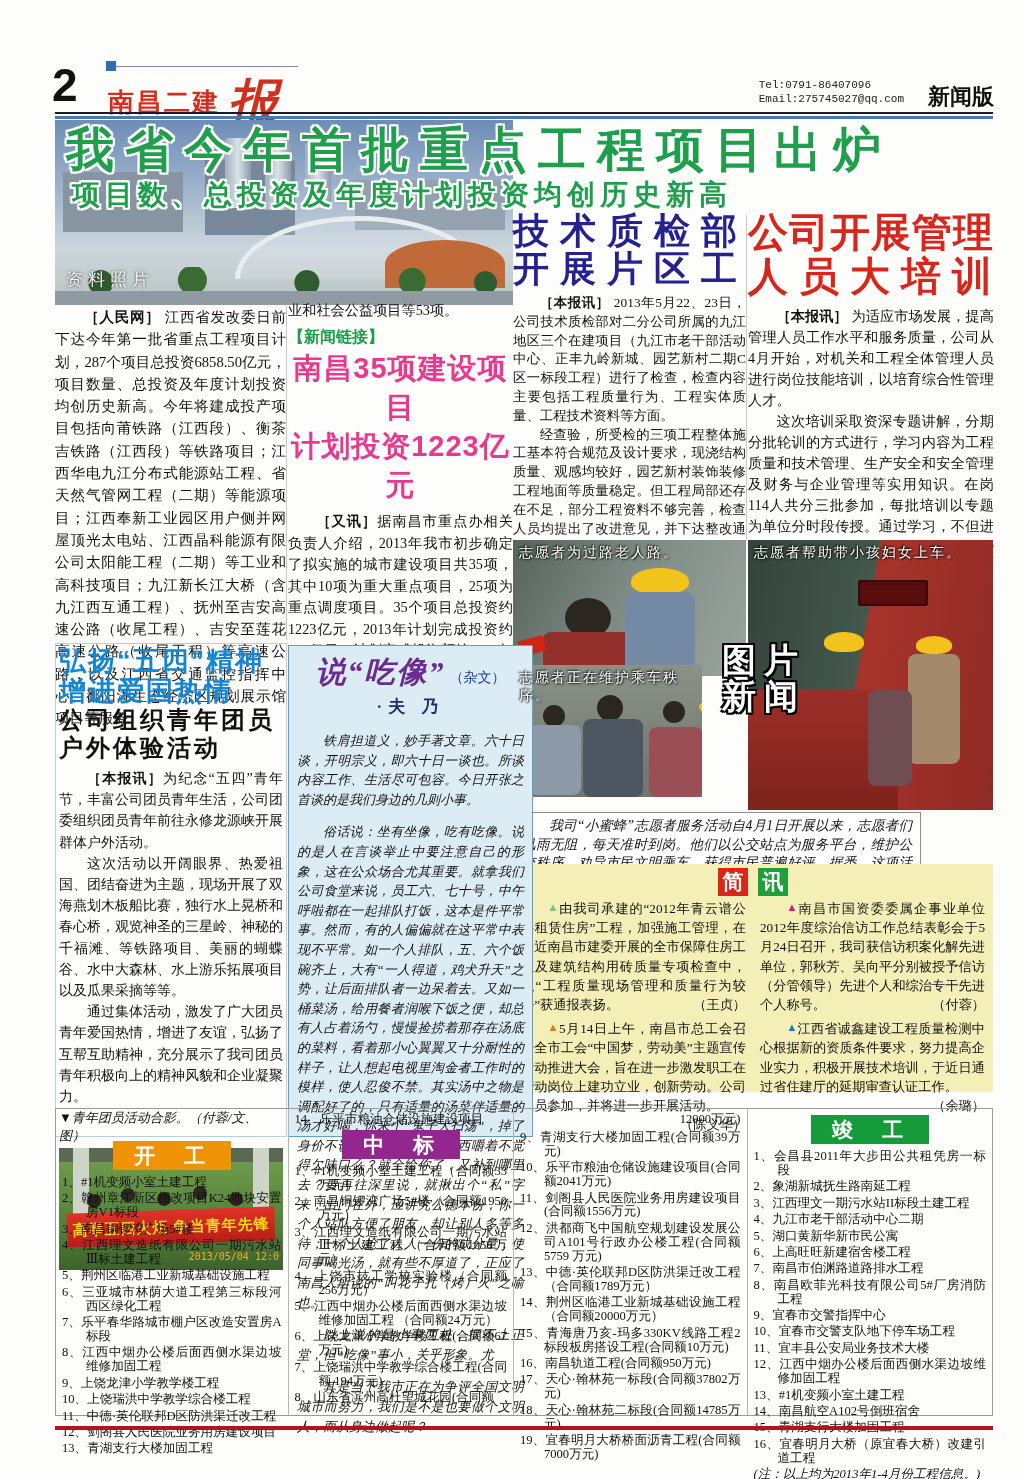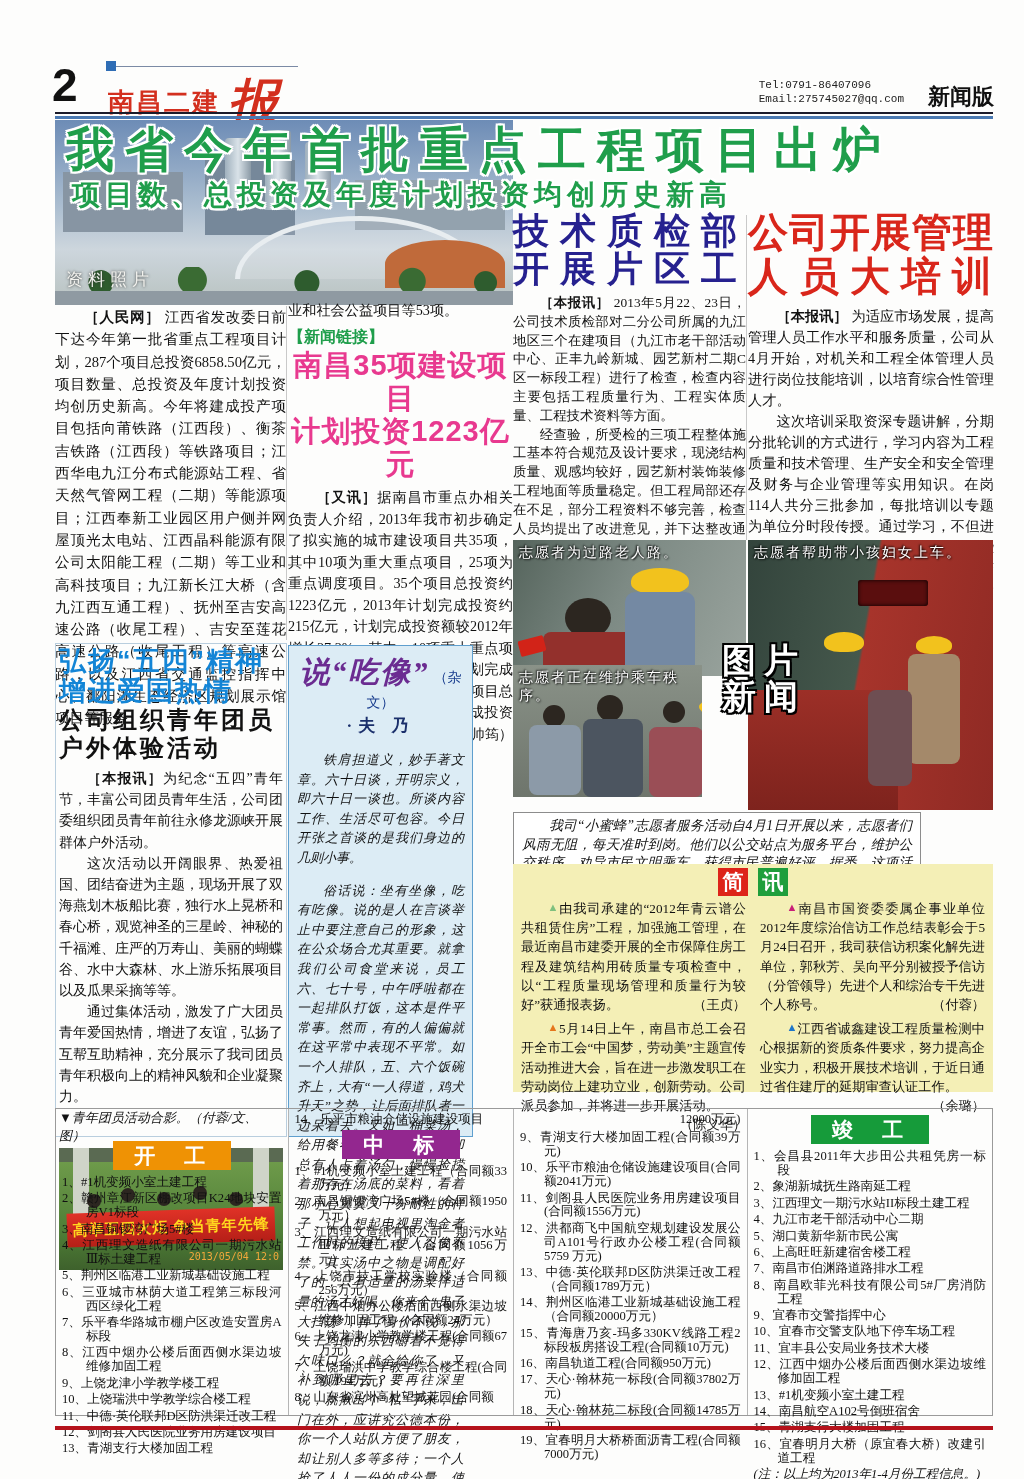--- a/index.html
+++ b/index.html
@@ -31,21 +31,21 @@
   .roadstrip{position:absolute;left:0;right:0;bottom:0;height:14px;background:#8f9aa2;}
   #hero-caption{left:66px;top:268px;color:#f2f2ee;font-size:17px;letter-spacing:5px;text-shadow:0 0 3px #333;}
   .outline-green{color:#1f9e4b;text-shadow:-2px -2px 0 #fff,2px -2px 0 #fff,-2px 2px 0 #fff,2px 2px 0 #fff,0 -2px 0 #fff,0 2px 0 #fff,-2px 0 0 #fff,2px 0 0 #fff;}
   #headline1{left:66px;top:118px;font-size:48px;font-weight:bold;letter-spacing:11px;white-space:nowrap;font-family:"Liberation Sans",sans-serif;}
   #headline2{left:72px;top:176px;font-size:28px;font-weight:bold;letter-spacing:5px;white-space:nowrap;font-family:"Liberation Sans",sans-serif;}
   
   .colrule{position:absolute;width:1px;background:#c9c9c9;}
   #col-renmin{left:55px;top:306px;width:231px;height:336px;font-size:14.6px;line-height:22.3px;}
   #col-link{left:288px;top:300px;width:225px;height:340px;font-size:14.2px;line-height:21.5px;}
   #link-label{color:#1f9e4b;font-weight:bold;font-size:16px;margin:4px 0 2px;}
-  .pinktitle{color:#e8398f;font-weight:bold;font-size:29px;letter-spacing:1px;text-align:center;line-height:33px;font-family:"Liberation Sans",sans-serif;}
+  .pinktitle{color:#e8398f;font-weight:bold;font-size:29px;letter-spacing:1px;text-align:center;line-height:39px;font-family:"Liberation Sans",sans-serif;}
   #col-tech{left:513px;top:212px;width:233px;}
   #tech-title div{color:#26218f;font-weight:bold;font-size:36px;line-height:38px;letter-spacing:11px;white-space:nowrap;font-family:"Liberation Sans",sans-serif;}
   #tech-body{margin-top:6px;font-size:13.4px;line-height:18.8px;}
   #col-train{left:748px;top:210px;width:246px;}
   #train-title div{color:#d9261b;font-weight:bold;font-family:"Liberation Sans",sans-serif;white-space:nowrap;}
   #train-title .l1{font-size:40px;line-height:44px;letter-spacing:1px;}
   #train-title .l2{font-size:40px;line-height:44px;letter-spacing:11px;}
   #train-body{margin-top:8px;font-size:14.2px;line-height:21px;}
   b.tag{font-family:"Liberation Sans",sans-serif;}
   
@@ -75,21 +75,21 @@
   #wusi-sub div{font-weight:bold;font-size:24px;line-height:28px;letter-spacing:3px;font-family:"Liberation Sans",sans-serif;}
   #wusi-body{font-size:14px;line-height:21.2px;margin-top:6px;}
   #wusi-credit{font-style:italic;font-size:13px;margin-top:2px;}
   #wusi-photo{position:relative;width:100%;height:122px;margin-top:3px;overflow:hidden;background:linear-gradient(#74a04e,#4e7d36 70%,#3e612c);}
   #wusi-photo .pillar{position:absolute;width:16px;top:0;bottom:40px;background:#cfd4c8;}
   #wusi-photo .roof{position:absolute;left:0;right:0;top:0;height:14px;background:#5a6a52;}
   #wusi-photo .banner{position:absolute;left:8px;right:8px;bottom:26px;height:34px;background:linear-gradient(#e03227,#b51f17);color:#ffd71e;font-weight:bold;font-size:15px;line-height:34px;text-align:center;letter-spacing:1px;transform:rotate(-2deg);font-family:"Liberation Sans",sans-serif;white-space:nowrap;}
   #wusi-photo .stamp{position:absolute;right:4px;bottom:8px;color:#f2a83c;font-size:10px;font-family:"DejaVu Sans Mono",monospace;}
   .head{position:absolute;border-radius:50%;background:#2c2620;}
   
-  #chix{left:288px;top:645px;width:185px;height:492px;border:1px solid #5f9fce;background:#dcecf5;box-sizing:border-box;padding:6px 8px;}
+  #chix{left:288px;top:645px;width:245px;height:492px;border:1px solid #5f9fce;background:#dcecf5;box-sizing:border-box;padding:6px 8px;}
   #chix-title{text-align:center;}
   #chix-title .t{color:#6b2c91;font-size:30px;font-weight:bold;font-style:italic;letter-spacing:2px;}
   #chix-title .g{color:#1a3e8f;font-size:14px;}
   #chix-author{text-align:center;color:#1a2f6b;font-size:17px;font-weight:bold;letter-spacing:6px;margin:2px 0 4px;}
   .chixp{font-size:13px;line-height:19.6px;text-indent:2em;text-align:justify;font-style:italic;}
   #chix-last{display:flex;gap:4px;align-items:flex-end;}
   #chix-last .txt{flex:1;}
   
   #bottom{left:55px;top:1108px;width:938px;height:308px;border:1px solid #9a9a9a;box-sizing:border-box;display:flex;}
   #bottom .bcol{box-sizing:border-box;padding:4px 6px;font-size:12.6px;line-height:13.9px;}
@@ -238,21 +238,21 @@
     <div id="wusi-title">
       <div>弘扬“五四”精神</div>
       <div>增进爱国热情</div>
     </div>
     <div id="wusi-sub">
       <div>公司组织青年团员</div>
       <div>户外体验活动</div>
     </div>
     <div id="wusi-body" class="jus">
       <p class="ind"><b class="tag">［本报讯］</b><span>为纪念“五四”青年节，丰富公司团员青年生活，公司团委组织团员青年前往永修龙源峡开展群体户外活动。</span></p>
-      <p class="ind"><span>这次活动以开阔眼界、热爱祖国、团结奋进为主题，现场开展了双海燕划木板船比赛，独行水上晃桥和春心桥，观览神圣的三星岭、神秘的千福滩、庄严的万寿山、美丽的蝴蝶谷、水中大森林、水上游乐拓展项目以及瓜果采摘等等。</span></p>
+      <p class="ind"><span>这次活动以开阔眼界、热爱祖国、团结奋进为主题，现场开展了双海燕划木板船比赛，独行水上晃桥和春心桥，观览神圣的三星岭、神秘的千福滩、等铁路项目、美丽的蝴蝶谷、水中大森林、水上游乐拓展项目以及瓜果采摘等等。</span></p>
       <p class="ind"><span>通过集体活动，激发了广大团员青年爱国热情，增进了友谊，弘扬了互帮互助精神，充分展示了我司团员青年积极向上的精神风貌和企业凝聚力。</span></p>
     </div>
     <div id="wusi-credit">▼青年团员活动合影。（付蓉/文、图）</div>
     <div id="wusi-photo">
       <div class="roof"></div>
       <div class="pillar" style="left:14px;"></div>
       <div class="pillar" style="right:14px;"></div>
       <div class="head" style="left:28px;top:46px;width:14px;height:14px;"></div>
       <div class="head" style="left:62px;top:40px;width:14px;height:14px;"></div>
       <div class="head" style="left:98px;top:44px;width:14px;height:14px;"></div>

